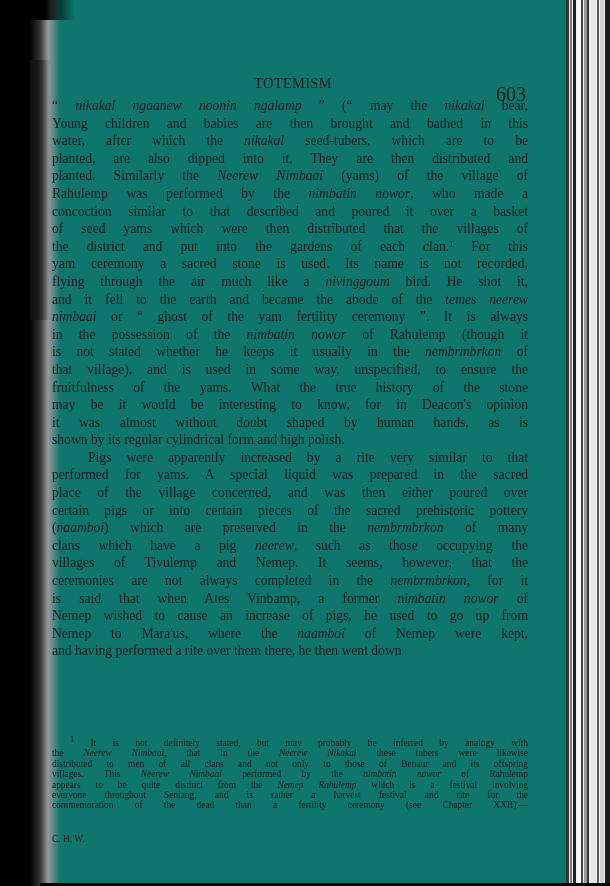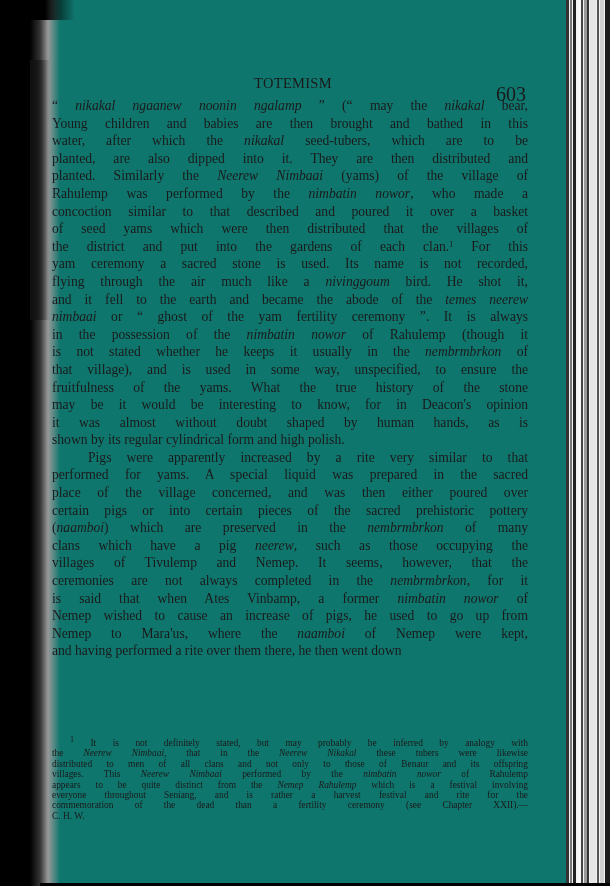--- a/index.html
+++ b/index.html
@@ -105,21 +105,21 @@
       width: 476px;
     }
     .fline {
       height: 10.4px;
       line-height: 10.4px;
       font-size: 9.4px;
       white-space: nowrap;
       text-align: justify;
       text-align-last: justify;
     }
-    .fline.last { text-align-last: left; }
+    .fline.last { text-align-last: left; margin-top: 23px; }
     .fline.indent { padding-left: 18px; }
     sup { font-size: 8px; line-height: 0; vertical-align: 4px; }
   </style>
 </head>
 <body>
 
 <div class="page">
   <div class="left-shadow"></div>
   <div class="left-shadow-top"></div>
   <div class="left-shadow-mid"></div>

